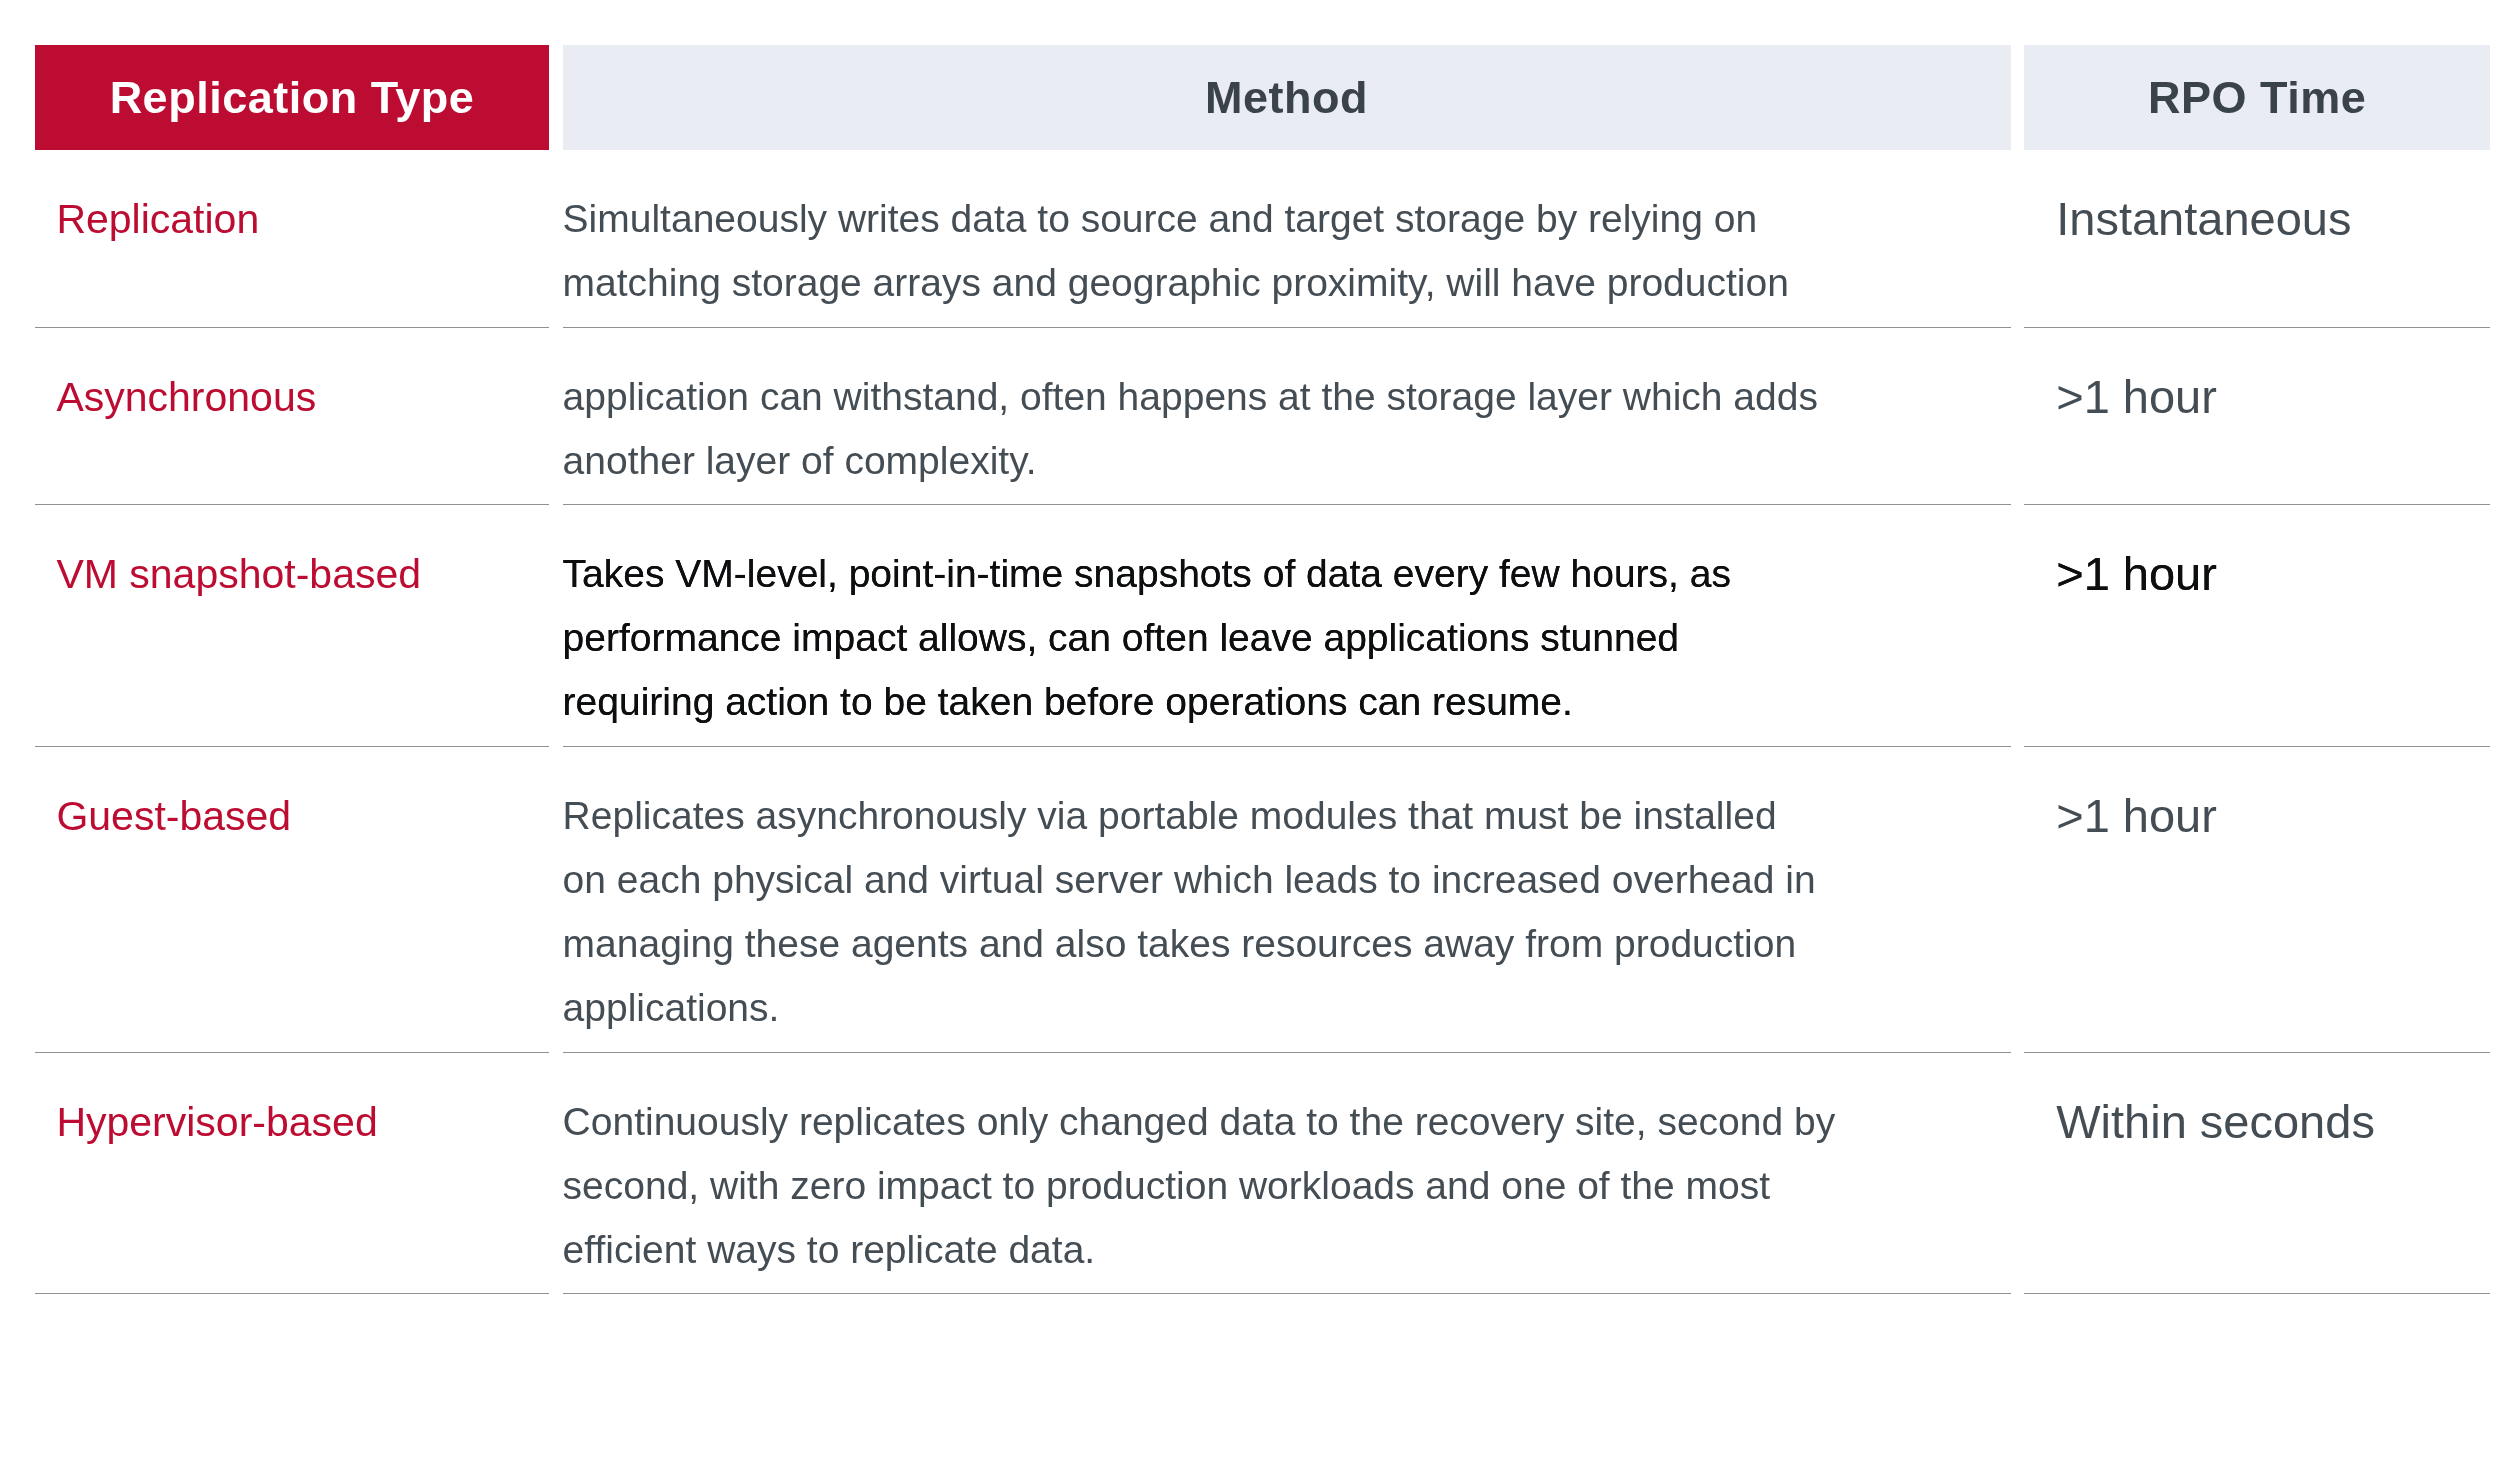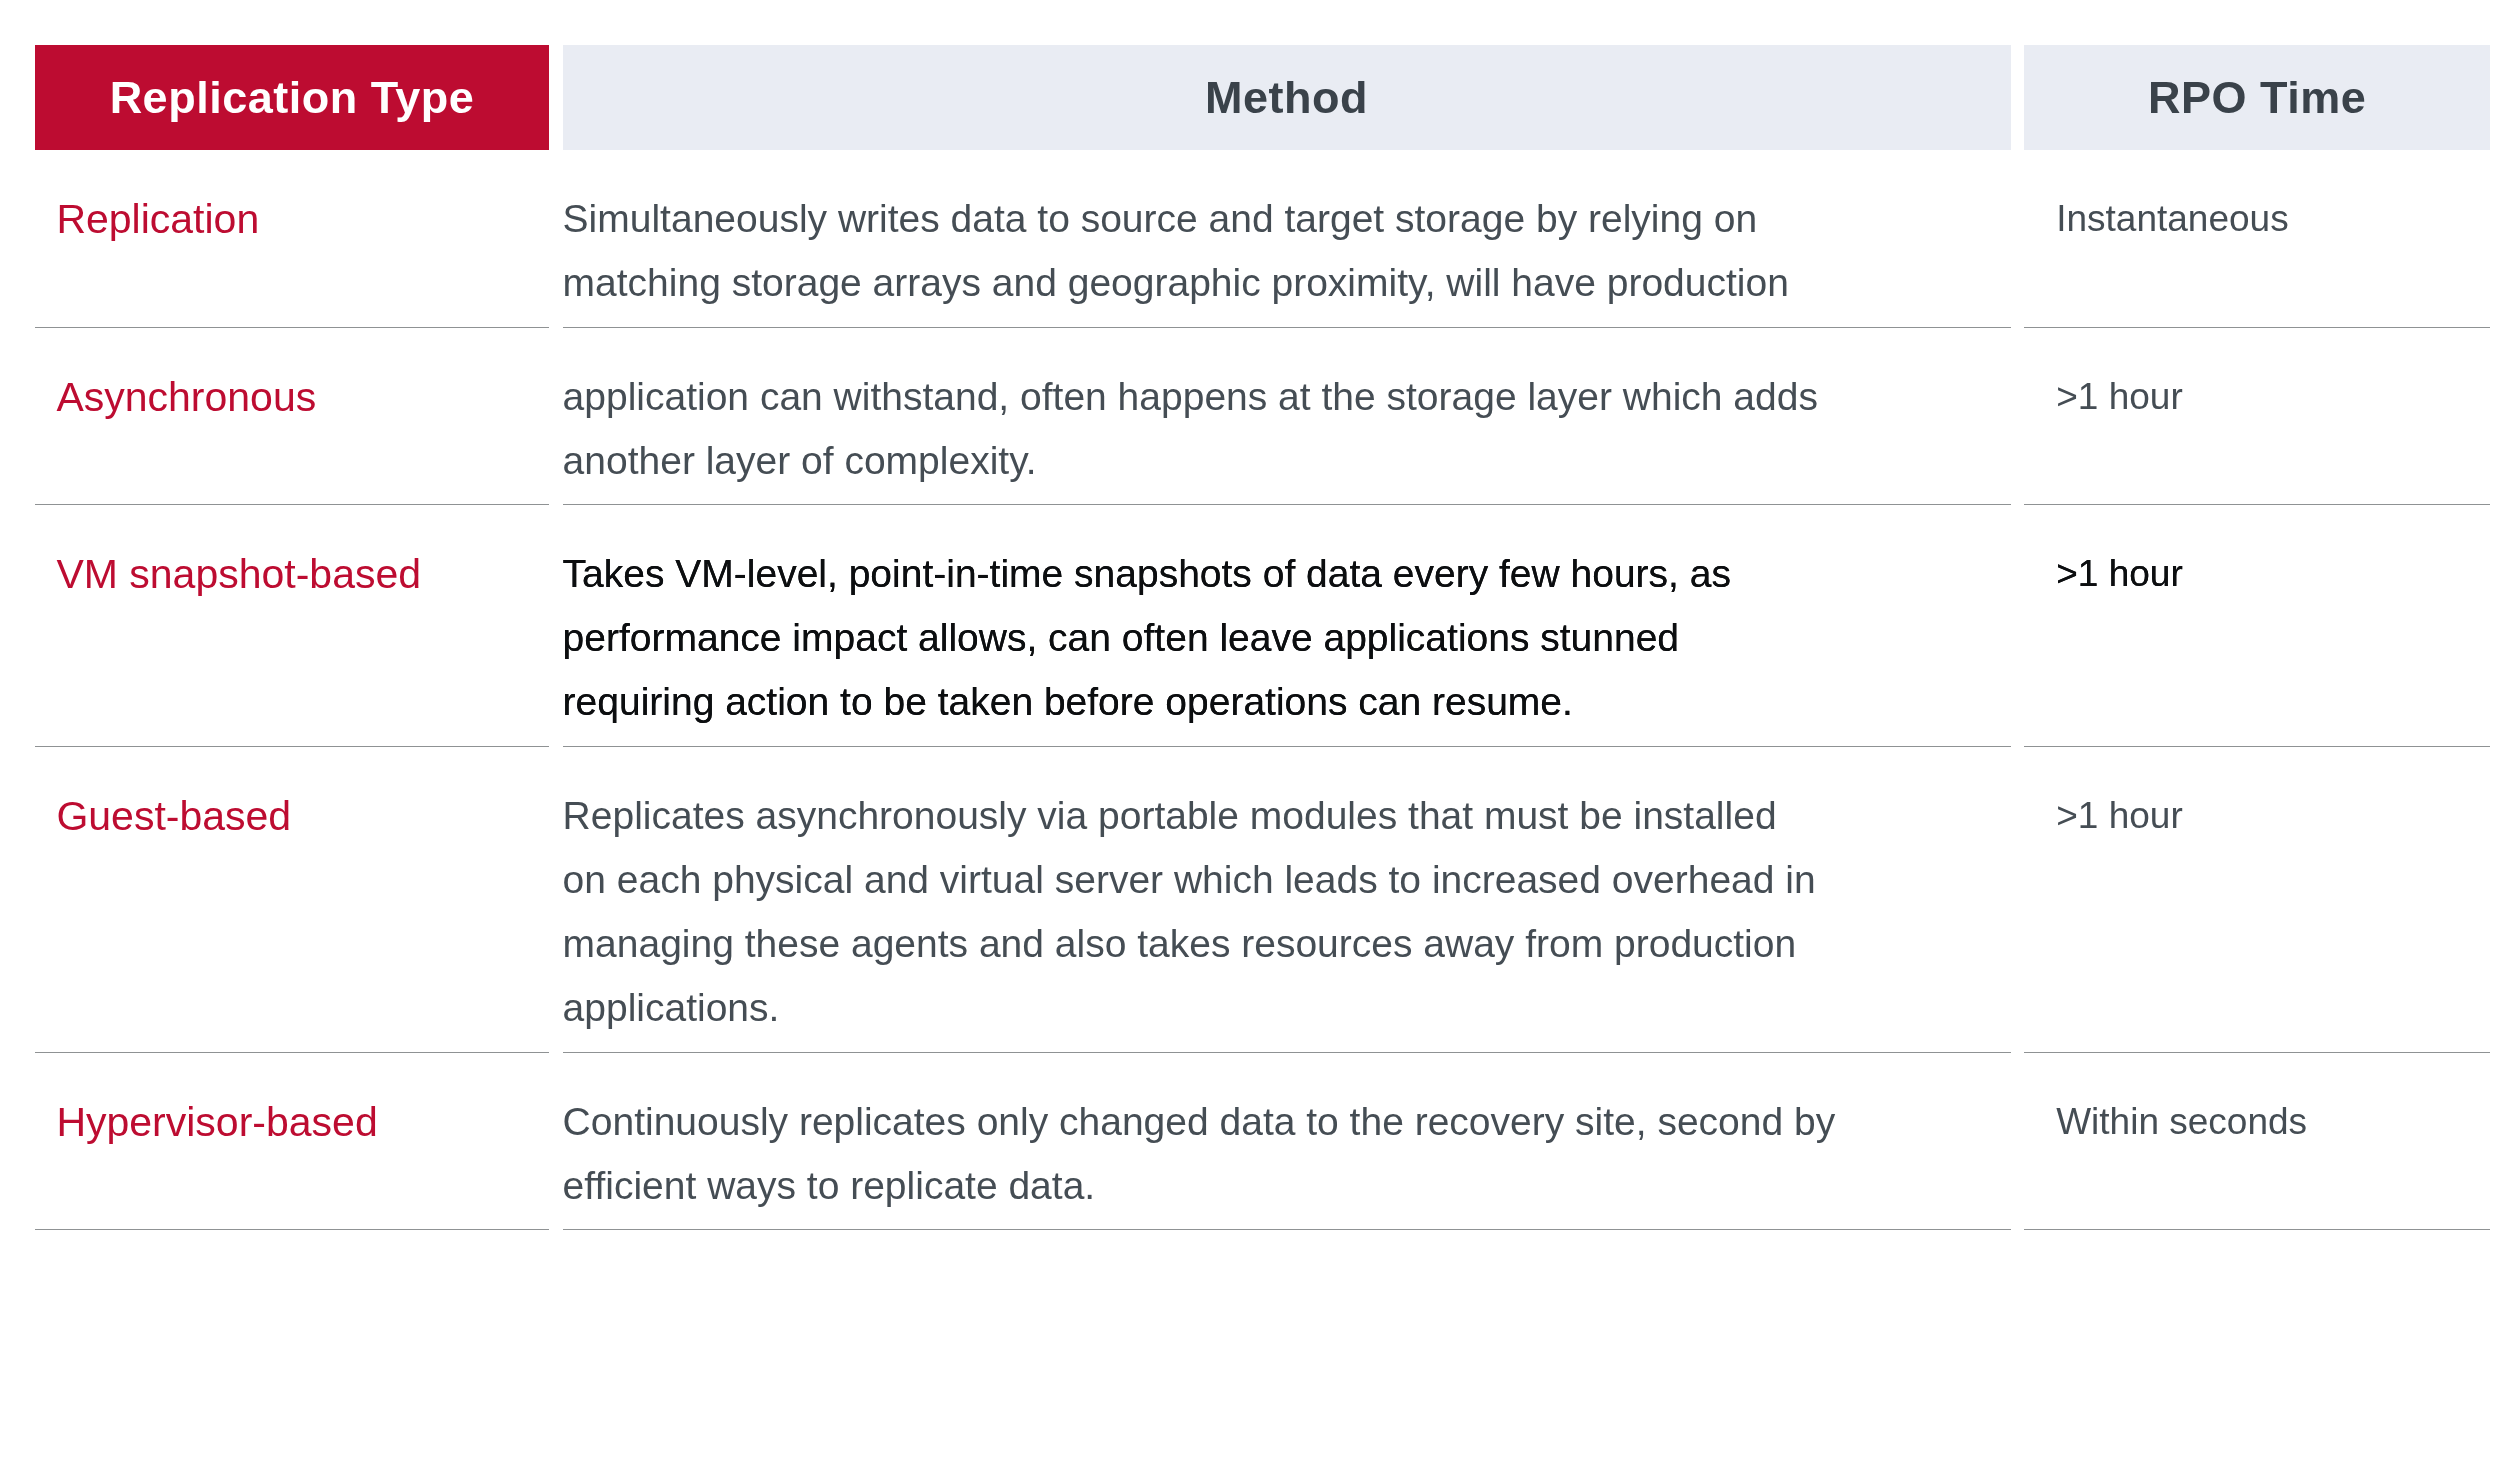--- a/index.html
+++ b/index.html
@@ -44,21 +44,21 @@
     padding-left:21.4px;
   }
   .method-cell{
     color:var(--body-text);
     font-size:39px;
     padding-right:15.6px;
   }
   .method-line{white-space:nowrap;}
   .rpo-cell{
     color:var(--body-text);
-    font-size:37px;
+    font-size:47px;
     padding-left:32px;
     white-space:nowrap;
   }
   .body-row.emphasis .method-cell,
   .body-row.emphasis .rpo-cell{
     color:var(--emphasis-text);
     text-shadow:0 0 0.6px currentColor;
   }
 </style>
 </head>
@@ -103,19 +103,20 @@
           <div class="method-line">on each physical and virtual server which leads to increased overhead in</div>
           <div class="method-line">managing these agents and also takes resources away from production</div>
           <div class="method-line">applications.</div>
         </div>
     <div class="cell rpo-cell">&gt;1 hour</div>
   </div>
       <div class="grid-row body-row">
     <div class="cell type-cell">Hypervisor-based</div>
     <div class="cell method-cell">
           <div class="method-line">Continuously replicates only changed data to the recovery site, second by</div>
+          <div class="method-line">second, with zero impact to production workloads and one of the most</div>
           <div class="method-line">efficient ways to replicate data.</div>
         </div>
     <div class="cell rpo-cell">Within seconds</div>
   </div>
     </div>
 </div>
 
 
 </body></html>

